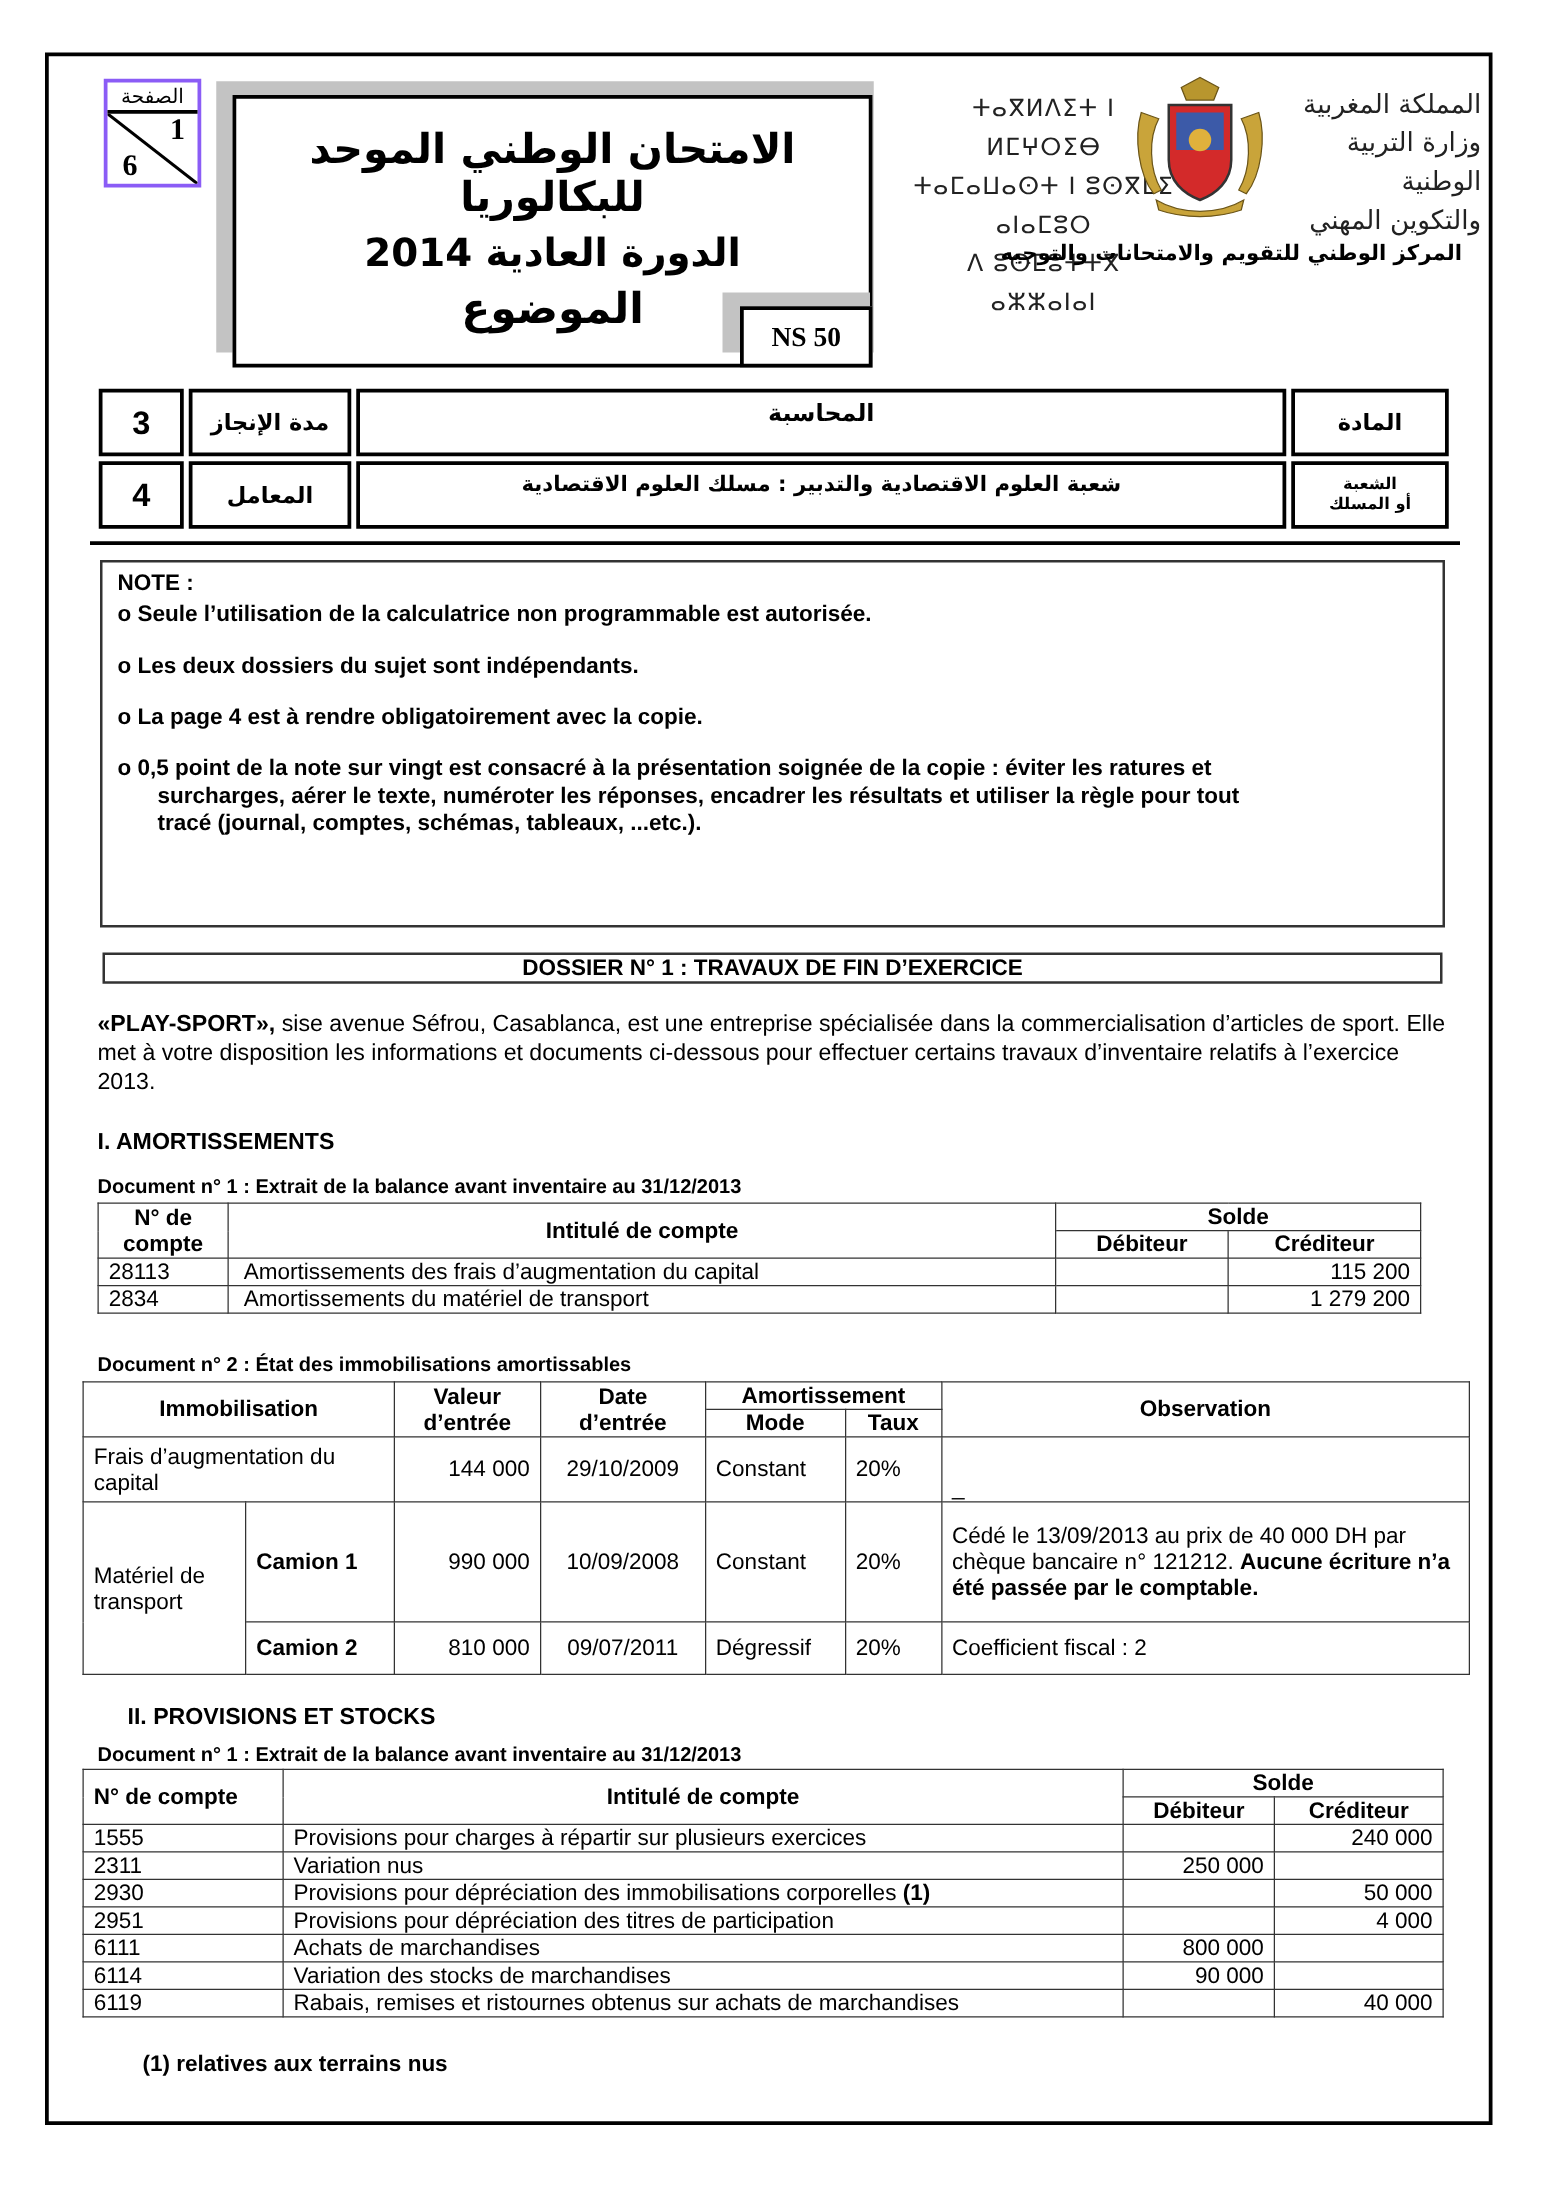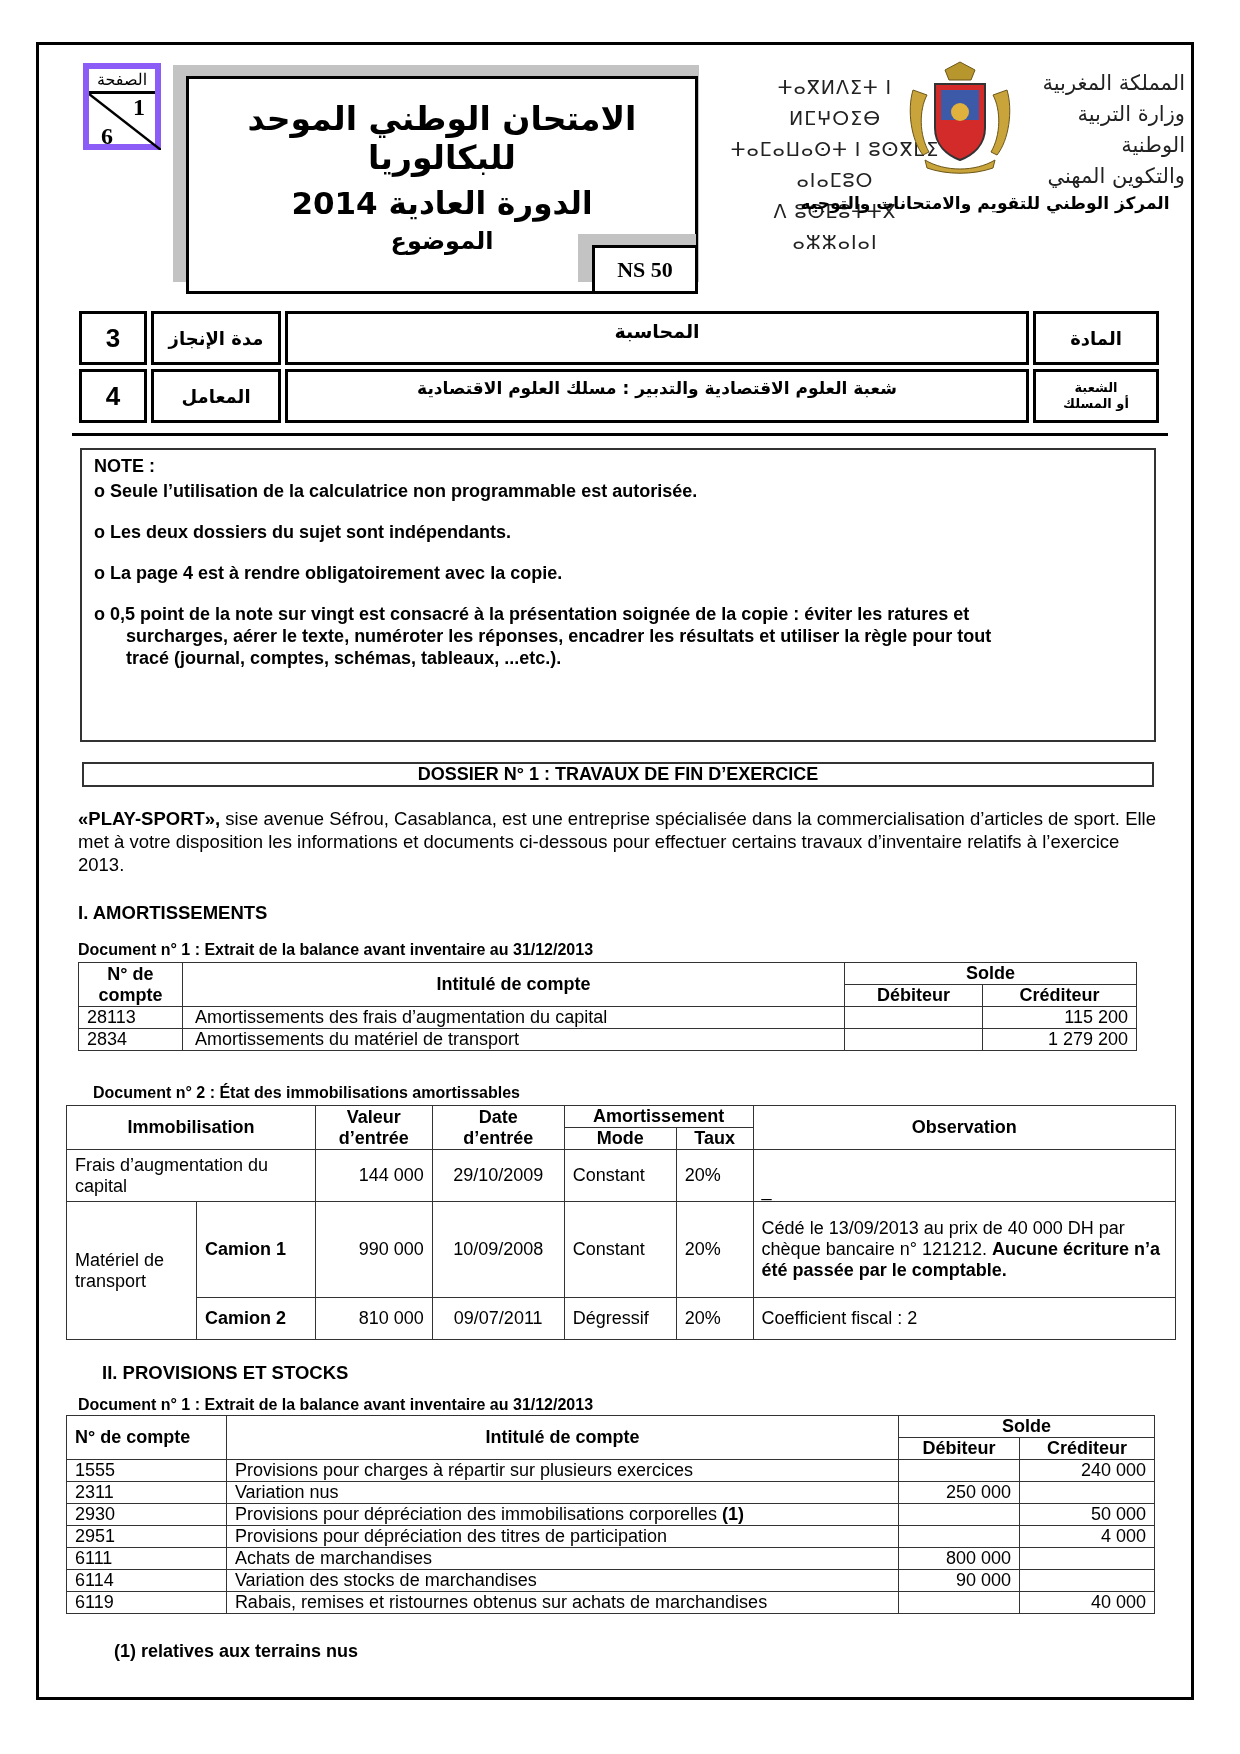--- a/index.html
+++ b/index.html
@@ -1,33 +1,33 @@
 <!DOCTYPE html>
 <html><head>
 <meta charset="utf-8">
 <style>
   html, body { margin:0; padding:0; background:#fff; }
   body { width:1240px; height:1754px; position:relative; font-family:"Liberation Sans", sans-serif; color:#000; overflow:hidden; }
   .page-border { position:absolute; left:36px; top:42px; width:1158px; height:1658px; border:3px solid #000; box-sizing:border-box; }
   .abs { position:absolute; }
 
   
-  .pagebox { left:83px; top:63px; width:78px; height:87px; border:6px solid #8b5cf6; box-sizing:border-box; }
+  .pagebox { left:83px; top:63px; width:78px; height:87px; border:3px solid #8b5cf6; box-sizing:border-box; }
   .pagebox .lbl { height:22px; border-bottom:3px solid #000; text-align:center; font-family:"DejaVu Serif", serif; font-size:16px; line-height:22px; direction:rtl; }
   .pagebox .diag { position:relative; height:56px; }
   .pagebox .diag svg { position:absolute; left:0; top:0; }
   .pagebox .num1 { position:absolute; right:10px; top:0; font-family:"Liberation Serif", serif; font-weight:bold; font-size:24px; }
   .pagebox .num6 { position:absolute; left:12px; bottom:0; font-family:"Liberation Serif", serif; font-weight:bold; font-size:24px; }
 
   
   .title-shadow { left:173px; top:65px; width:526px; height:217px; background:#c3c3c3; }
   .title-box { left:186px; top:76px; width:512px; height:218px; border:3px solid #000; background:#fff; box-sizing:border-box; text-align:center; direction:rtl; }
   .title-box .t1 { font-family:"DejaVu Sans", sans-serif; font-weight:bold; font-size:33px; margin-top:20px; letter-spacing:1px; }
   .title-box .t2 { font-family:"DejaVu Sans", sans-serif; font-weight:bold; font-size:31px; margin-top:8px; }
-  .title-box .t3 { font-family:"DejaVu Sans", sans-serif; font-weight:bold; font-size:24px; margin-top:6px; }
+  .title-box .t3 { font-family:"DejaVu Sans", sans-serif; font-weight:bold; font-size:34px; margin-top:6px; }
   .ns-shadow { left:578px; top:234px; width:118px; height:48px; background:#c3c3c3; }
   .ns-box { left:592px; top:245px; width:106px; height:49px; border:3px solid #000; background:#fff; box-sizing:border-box; font-family:"Liberation Serif", serif; font-weight:bold; font-size:22px; text-align:center; line-height:43px; }
 
   
   .tifinagh { left:730px; top:72px; width:210px; font-family:"DejaVu Sans", sans-serif; font-size:19px; line-height:31px; color:#222; letter-spacing:1px; text-align:center; }
   .emblem { left:905px; top:60px; width:110px; height:115px; }
   .ministry-ar { left:1025px; top:68px; width:160px; font-family:"DejaVu Sans", sans-serif; font-size:21px; line-height:31px; text-align:right; direction:rtl; color:#222; }
   .center-name { left:800px; top:193px; width:370px; font-family:"DejaVu Sans", sans-serif; font-weight:bold; font-size:17px; text-align:center; direction:rtl; }
 
   
@@ -187,21 +187,21 @@
   </tr>
   <tr>
     <td>2834</td>
     <td style="padding-left:12px">Amortissements du matériel de transport</td>
     <td class="r"></td>
     <td class="r">1 279 200</td>
   </tr>
 </tbody>
   </table>
 
-<div class="abs doc-title" style="left:93px;top:1084px;">Document n° 2 : État des immobilisations amortissables</div>
+<div class="abs doc-title" style="left:78px;top:1084px;">Document n° 2 : État des immobilisations amortissables</div>
 
 <table class="grid t2tbl">
   <colgroup>
       <col style="width:130px">
       <col style="width:119px">
       <col style="width:117px">
       <col style="width:132px">
       <col style="width:112px">
       <col style="width:77px">
       <col style="width:423px">

